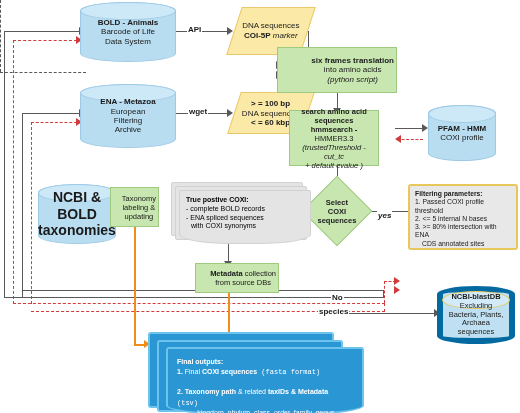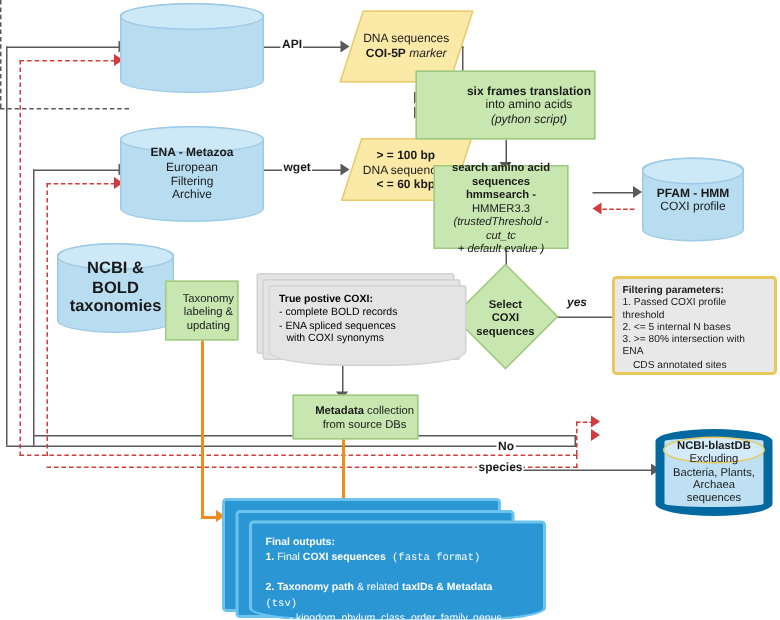--- a/index.html
+++ b/index.html
@@ -159,33 +159,38 @@
 
   <div class="ln lnv orange" style="left:228px;top:292px;height:42px;width:2px;"></div>
   <div class="arw do" style="left:224px;top:332px;"></div>
 
   <div class="ln lnv orange" style="left:134px;top:226px;height:119px;width:2px;"></div>
   <div class="ln lnh orange" style="left:134px;top:344px;width:13px;height:2px;"></div>
   <div class="arw ro" style="left:144px;top:340px;"></div>
 
   <div class="node cyl" style="left:80px;top:2px;width:96px;height:60px;font-size:8px;">
     <div class="cap"></div>
+    <div class="txt">
+      <b>BOLD - Animals</b><br>
+      <span>Barcode of Life</span><br>
+      <span>Data System</span>
+    </div>
   </div>
 
   <div class="node cyl" style="left:80px;top:84px;width:96px;height:64px;font-size:8px;">
     <div class="cap"></div>
     <div class="txt">
       <b>ENA - Metazoa</b><br>
       <span>European</span><br>
       <span>Filtering</span><br>
       <span>Archive</span>
     </div>
   </div>
 
-  <div class="node cyl" style="left:38px;top:162px;width:78px;height:60px;font-size:11px;">
+  <div class="node cyl" style="left:38px;top:184px;width:78px;height:60px;font-size:14px;">
     <div class="cap"></div>
     <div class="txt">
       <b>NCBI &amp;</b><br>
       <b>BOLD</b><br>
       <b>taxonomies</b>
     </div>
   </div>
 
   <div class="node para" style="left:234px;top:7px;width:74px;height:48px;font-size:8px;">
     <div class="txt">
@@ -291,17 +296,17 @@
       <b>Final outputs:</b><br>
       <b>1.</b><span> Final </span><b>COXI sequences</b><span class="mono"> (fasta format)</span><br><br>
       <b>2.</b><b> Taxonomy path</b><span> &amp; related </span><b>taxIDs &amp; Metadata</b><span class="mono"> (tsv)</span><br>
       <span style="padding-left:16px;">- kingdom, phylum, class, order, family, genus, species</span><br>
       
     </div>
   </div>
 
   <div class="elabel" style="left:187px;top:25px;font-size:8px;">API</div>
   <div class="elabel" style="left:188px;top:107px;font-size:8px;">wget</div>
-  <div class="elabel" style="left:377px;top:197px;font-size:8px;font-style:italic;">yes</div>
+  <div class="elabel" style="left:377px;top:211px;font-size:8px;font-style:italic;">yes</div>
   <div class="elabel" style="left:331px;top:293px;font-size:8px;">No</div>
   <div class="elabel" style="left:318px;top:307px;font-size:8px;">species</div>
 
 </div>
 
 </body></html>

